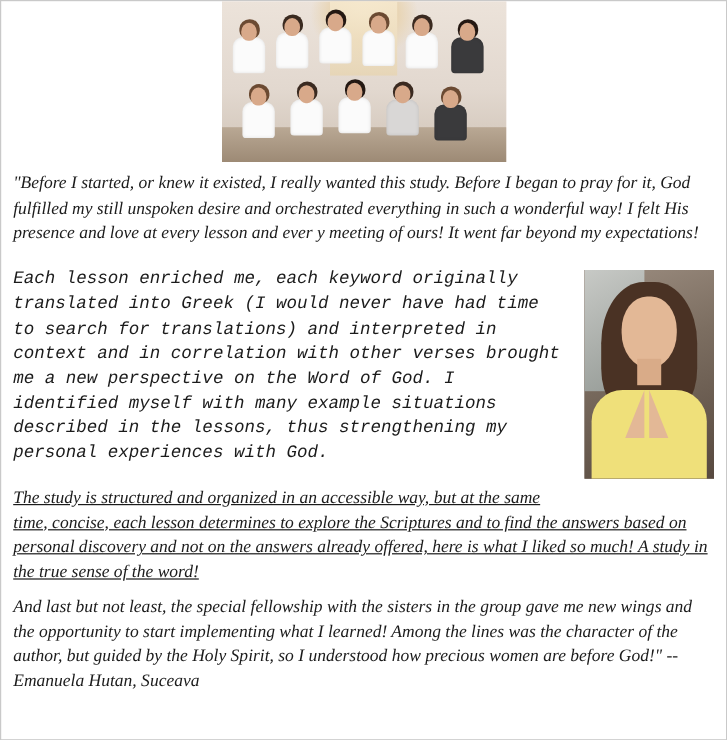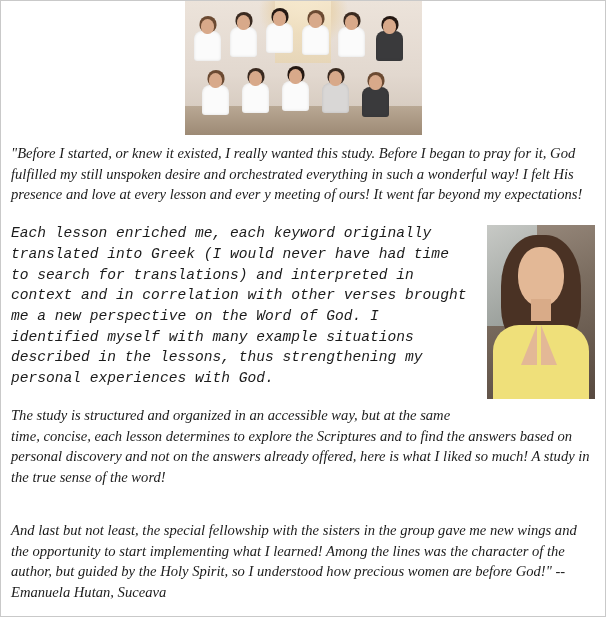--- a/index.html
+++ b/index.html
@@ -105,21 +105,21 @@
     font-family: "Liberation Serif", serif;
     font-style: italic;
     font-size: 14.6px;
     line-height: 1.42;
     color: #1b1b1b;
     margin: 0 0 14px 0;
     text-align: left;
   }
   p.para.p1 { margin-bottom: 18px; }
   p.para.p2 { margin-bottom: 16px; font-family: Liberation Mono, monospace; }
-  p.para.p3 { margin-bottom: 32px; }
+  p.para.p3 { margin-bottom: 8px; text-decoration: underline; }
   p.para.p4 { margin-bottom: 0; }
 
   
   .portrait {
     float: right;
     width: 108px;
     height: 174px;
     margin: 2px 0 6px 12px;
     overflow: hidden;
     position: relative;

